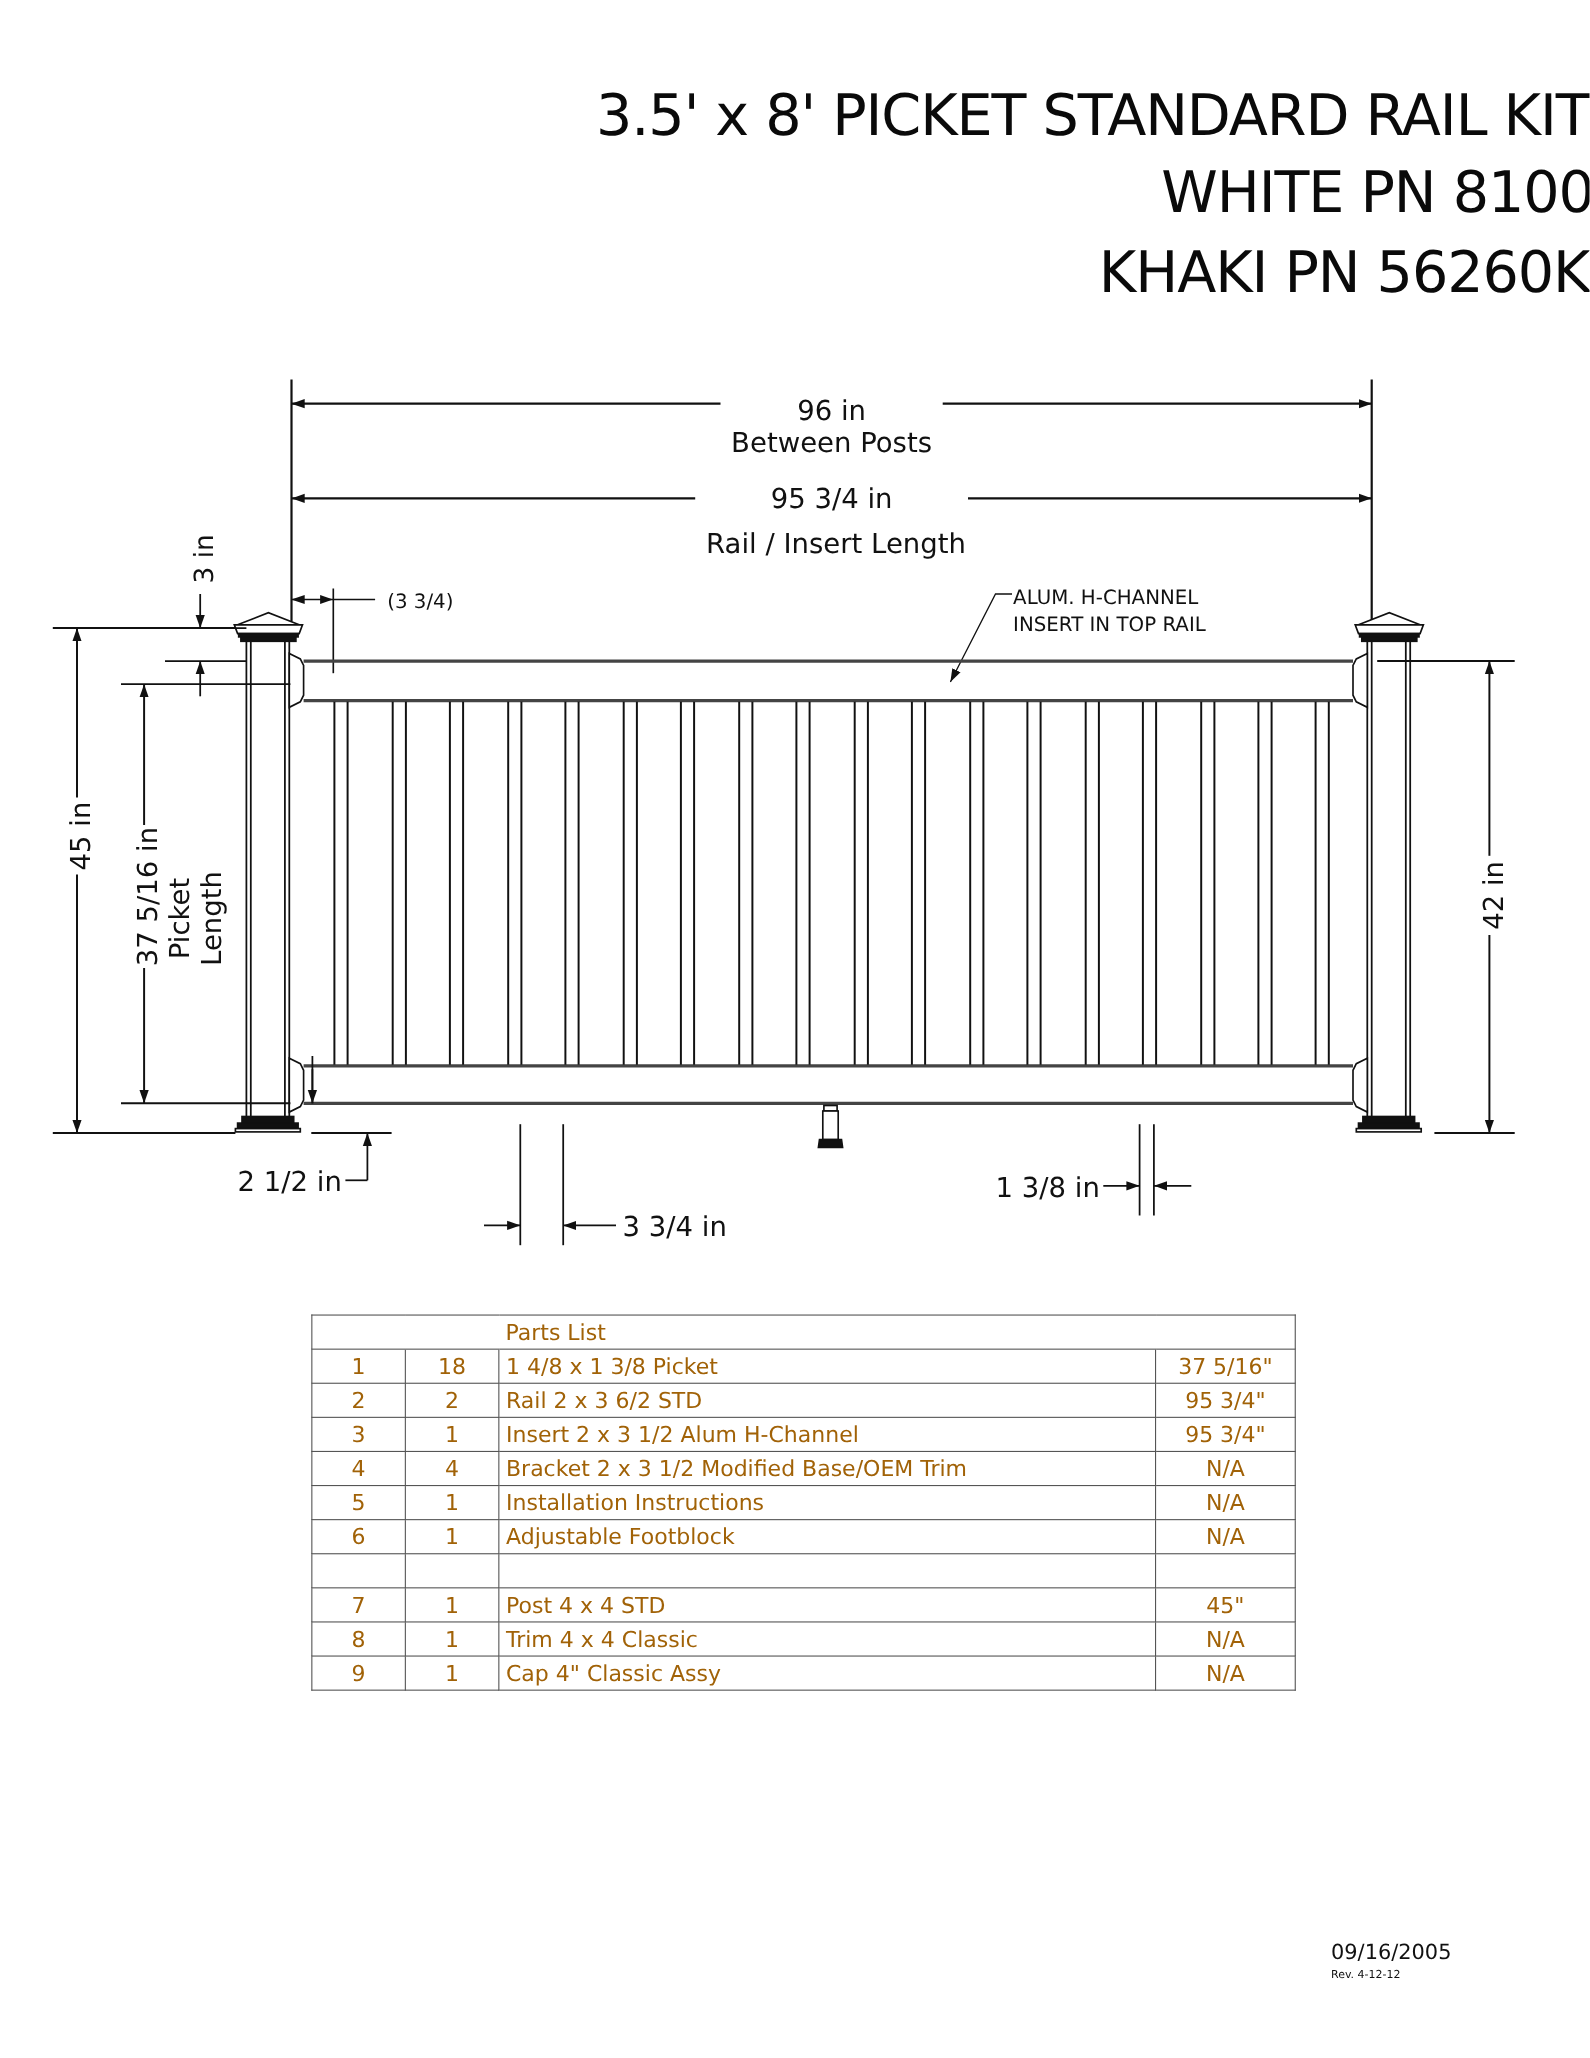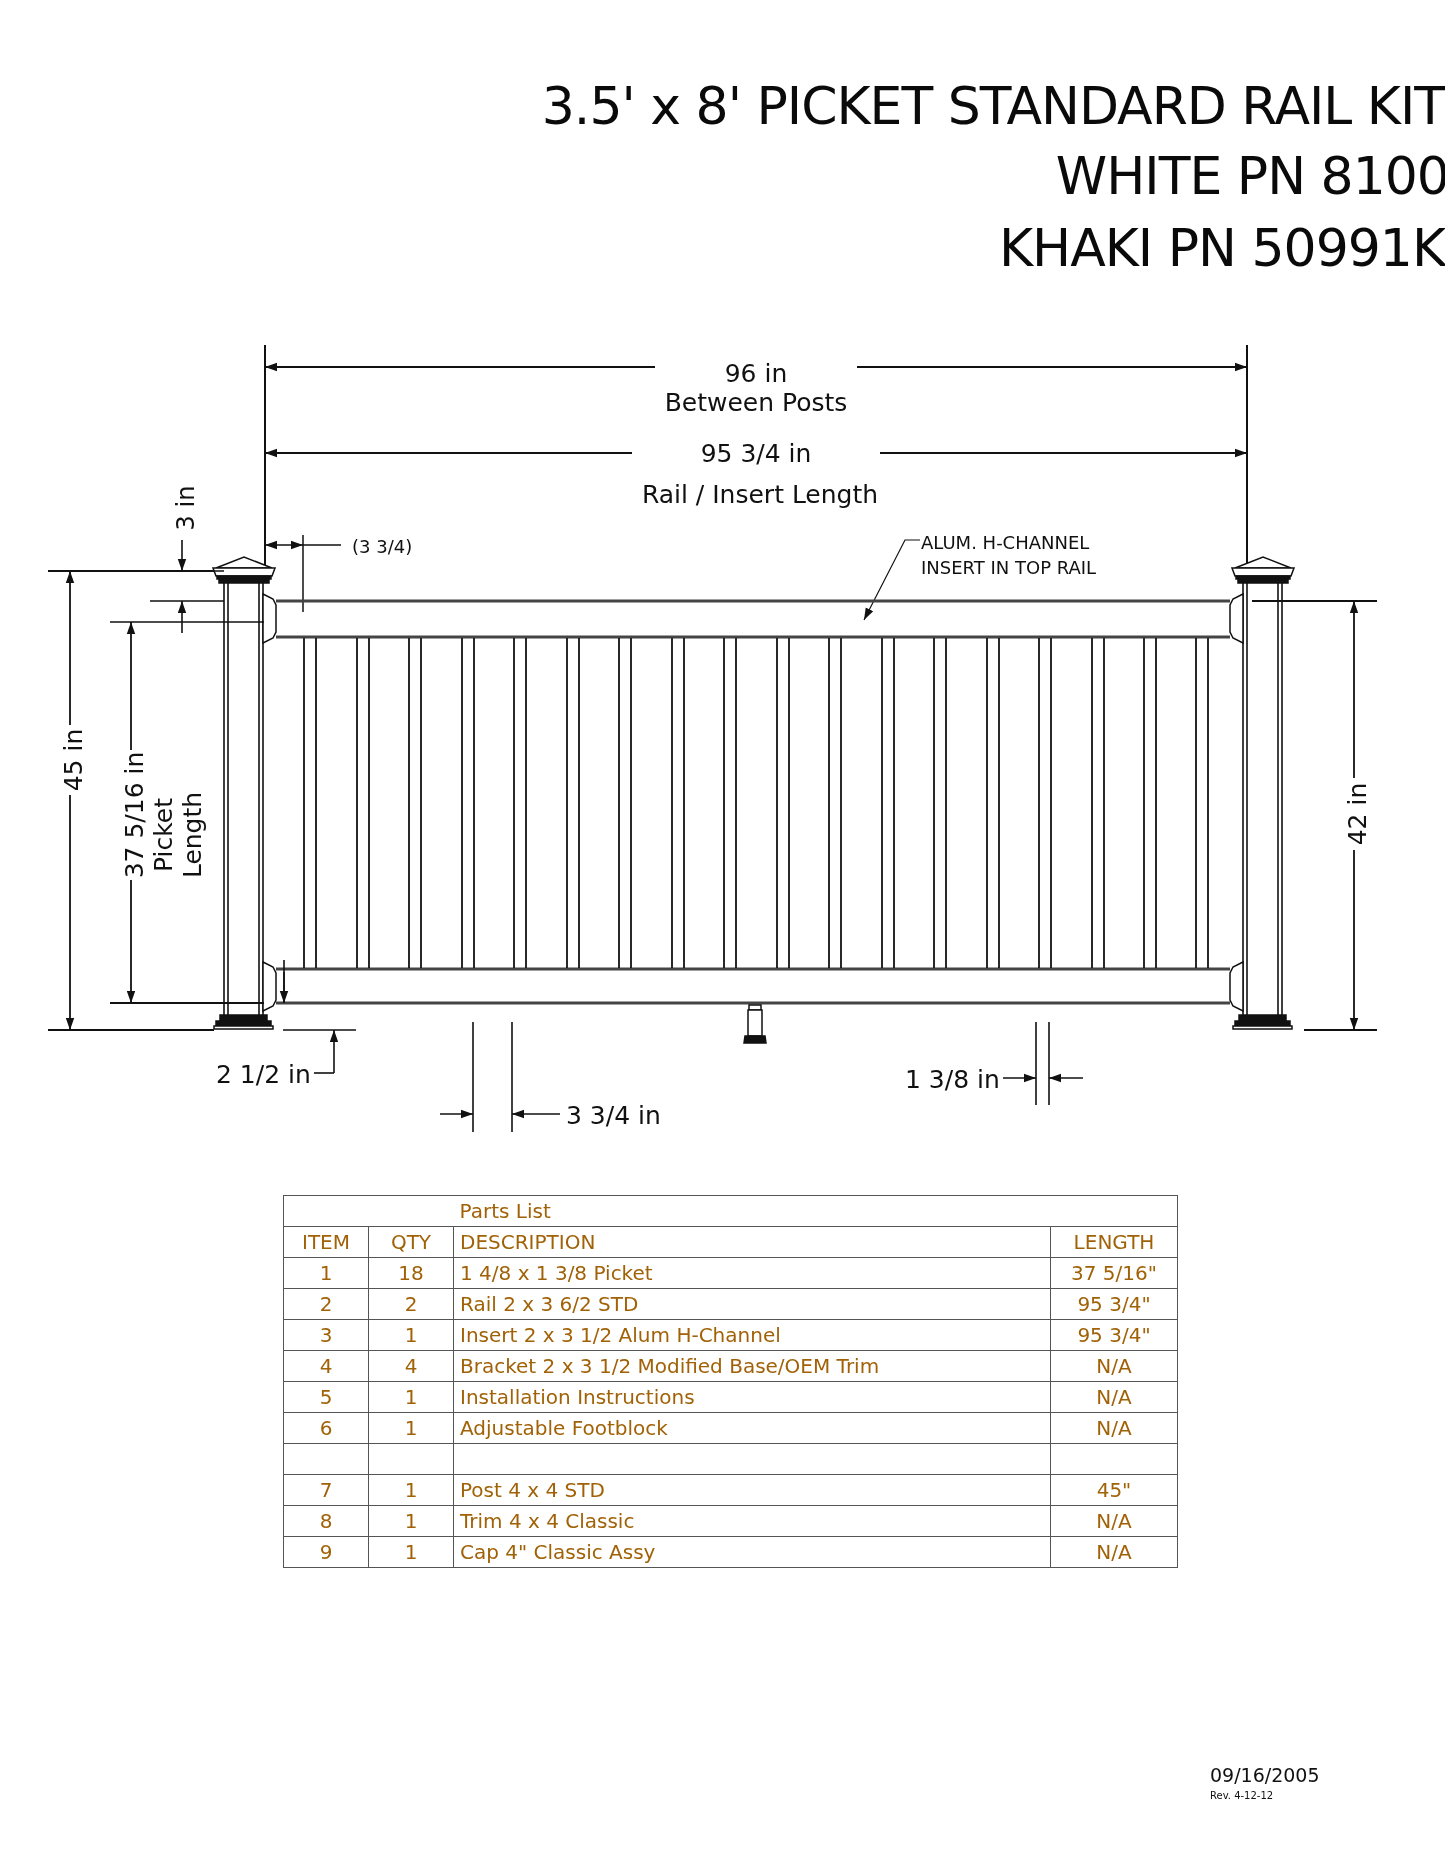--- a/index.html
+++ b/index.html
@@ -23,21 +23,21 @@
   table.parts tr.caption-row td:first-child { border-left: 1.5px solid #555; }
   table.parts tr.caption-row td:last-child { border-right: 1.5px solid #555; }
   .date { position: absolute; left: 1210px; top: 1764px; font-size: 19px; }
   .rev { position: absolute; left: 1210px; top: 1790px; font-size: 10px; }
 </style>
 </head>
 <body>
 
 <div class="title" style="top:80px;">3.5' x 8' PICKET STANDARD RAIL KIT</div>
 <div class="title" style="top:150px;padding-left:36px;">WHITE PN 81007</div>
-<div class="title" style="top:222px;">KHAKI PN 50991K</div>
+<div class="title" style="top:222px;">KHAKI PN 56260K</div>
 
 <svg class="drawing" width="1445" height="1180" viewBox="0 0 1445 1180" xmlns="http://www.w3.org/2000/svg">
   <defs>
     <marker id="arr" viewBox="0 0 10 10" refX="10" refY="5" markerWidth="12" markerHeight="12" markerUnits="userSpaceOnUse" orient="auto-start-reverse">
       <path d="M0,1.5 L10,5 L0,8.5 z" fill="#111"></path>
     </marker>
   </defs>
 
   <g stroke="#111" stroke-width="2">
     <line x1="265" y1="345" x2="265" y2="565"></line>
@@ -230,26 +230,20 @@
 
 <table class="parts">
   <tbody>
     <tr class="caption-row">
       <td class="c-item"></td>
       <td class="c-qty"></td>
       <td class="c-desc">Parts List</td>
       <td class="c-len"></td>
     </tr>
     <tr>
-      <td class="c-item">ITEM</td>
-      <td class="c-qty">QTY</td>
-      <td class="c-desc">DESCRIPTION</td>
-      <td class="c-len">LENGTH</td>
-    </tr>
-    <tr>
       <td class="c-item">1</td>
       <td class="c-qty">18</td>
       <td class="c-desc">1 4/8 x 1 3/8 Picket</td>
       <td class="c-len">37 5/16"</td>
     </tr>
     <tr>
       <td class="c-item">2</td>
       <td class="c-qty">2</td>
       <td class="c-desc">Rail 2 x 3 6/2 STD</td>
       <td class="c-len">95 3/4"</td>

